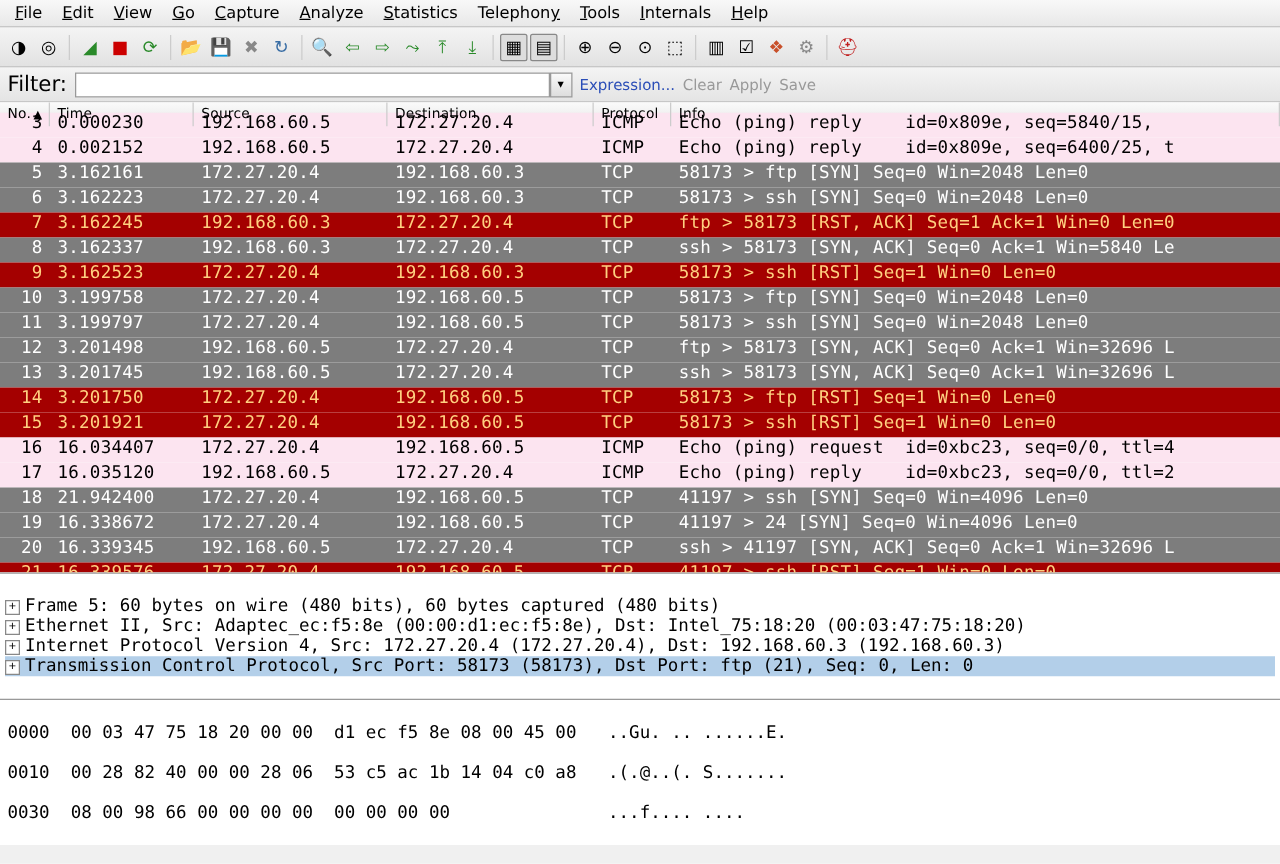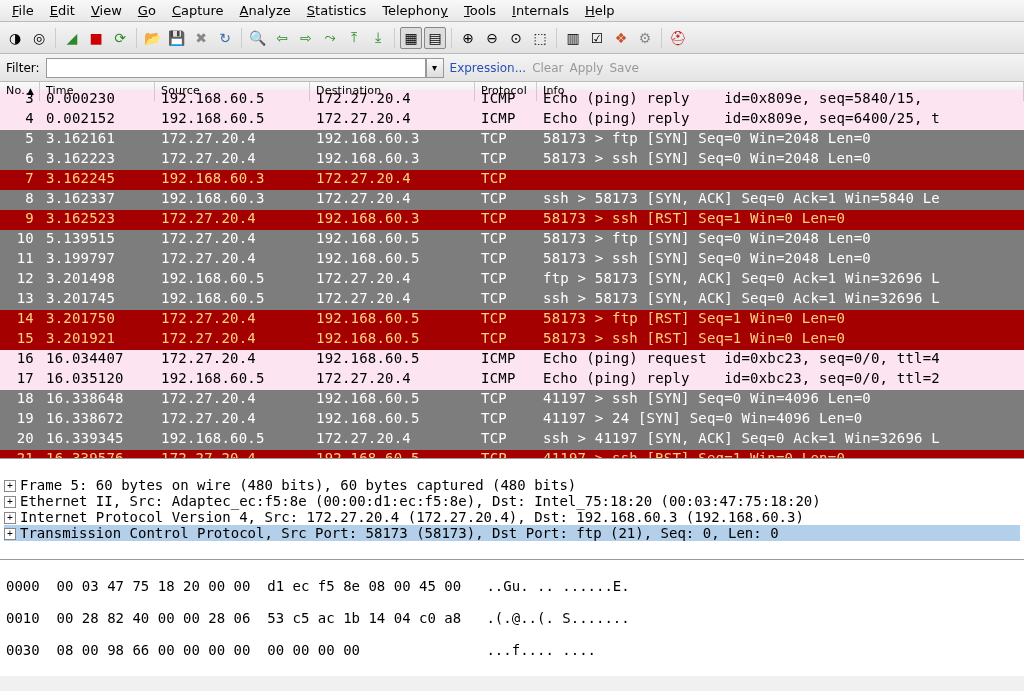--- a/index.html
+++ b/index.html
@@ -4,21 +4,21 @@
 <style>
 * { margin: 0; padding: 0; box-sizing: border-box; }
 body { font-family: "DejaVu Sans", Arial, sans-serif; font-size: 13px; background: #f0f0f0; width: 1024px; overflow: hidden; }
 .menubar { background: linear-gradient(#f8f8f8, #e8e8e8); border-bottom: 1px solid #bbb; display: flex; padding: 2px 4px; height: 22px; align-items: center; }
 .menubar span { padding: 2px 8px; cursor: default; }
 .menubar span u { text-decoration: underline; }
 .toolbar { background: linear-gradient(#f4f4f4, #e2e2e2); border-bottom: 1px solid #bbb; display: flex; align-items: center; padding: 3px 4px; height: 32px; gap: 2px; }
 .tb-btn { width: 22px; height: 22px; display: flex; align-items: center; justify-content: center; border: 1px solid transparent; border-radius: 2px; cursor: default; font-size: 14px; }
 .tb-sep { width: 1px; height: 20px; background: #ccc; margin: 0 3px; }
 .filterbar { background: linear-gradient(#f4f4f4, #e4e4e4); border-bottom: 1px solid #bbb; display: flex; align-items: center; padding: 3px 6px; gap: 6px; height: 28px; }
-.filterbar label { font-size: 12px; }
+.filterbar label { font-size: 17px; }
 .filter-input { flex: 0 0 380px; height: 20px; border: 1px solid #999; padding: 1px 4px; font-size: 12px; background: #fff; }
 .filter-dd { width: 18px; height: 20px; border: 1px solid #999; background: linear-gradient(#fafafa,#ddd); display:flex; align-items:center; justify-content:center; font-size:10px; margin-left:-6px; }
 .filter-link { color: #2a4db7; font-size: 12px; cursor: default; }
 .filter-link.dis { color: #999; }
 .packet-list { background: #fff; font-family: "DejaVu Sans Mono", "Courier New", monospace; font-size: 14px; letter-spacing: 0.2px; }
 .pl-header { display: flex; background: linear-gradient(#fafafa,#e6e6e6); border-bottom: 1px solid #bbb; height: 20px; font-family: "DejaVu Sans", Arial; font-size: 11px; }
 .pl-header div { padding: 2px 6px; border-right: 1px solid #ccc; }
 .col-no { width: 40px; }
 .col-time { width: 115px; }
 .col-src { width: 155px; }
@@ -109,32 +109,32 @@
     <div class="col-src">Source</div>
     <div class="col-dst">Destination</div>
     <div class="col-proto">Protocol</div>
     <div class="col-info">Info</div>
   </div>
   <div class="pl-body" id="pl-body" style="margin-top: -12px; height: 368px;">
       <div class="pl-row row-pink"><div class="col-no" style="text-align:right">3</div><div class="col-time">0.000230</div><div class="col-src">192.168.60.5</div><div class="col-dst">172.27.20.4</div><div class="col-proto">ICMP</div><div class="col-info col-info-cell">Echo (ping) reply    id=0x809e, seq=5840/15,</div></div>
       <div class="pl-row row-pink"><div class="col-no" style="text-align:right">4</div><div class="col-time">0.002152</div><div class="col-src">192.168.60.5</div><div class="col-dst">172.27.20.4</div><div class="col-proto">ICMP</div><div class="col-info col-info-cell">Echo (ping) reply    id=0x809e, seq=6400/25, t</div></div>
       <div class="pl-row row-gray"><div class="col-no" style="text-align:right">5</div><div class="col-time">3.162161</div><div class="col-src">172.27.20.4</div><div class="col-dst">192.168.60.3</div><div class="col-proto">TCP</div><div class="col-info col-info-cell">58173 &gt; ftp [SYN] Seq=0 Win=2048 Len=0</div></div>
       <div class="pl-row row-gray"><div class="col-no" style="text-align:right">6</div><div class="col-time">3.162223</div><div class="col-src">172.27.20.4</div><div class="col-dst">192.168.60.3</div><div class="col-proto">TCP</div><div class="col-info col-info-cell">58173 &gt; ssh [SYN] Seq=0 Win=2048 Len=0</div></div>
-      <div class="pl-row row-red"><div class="col-no" style="text-align:right">7</div><div class="col-time">3.162245</div><div class="col-src">192.168.60.3</div><div class="col-dst">172.27.20.4</div><div class="col-proto">TCP</div></div>
+      <div class="pl-row row-red"><div class="col-no" style="text-align:right">7</div><div class="col-time">3.162245</div><div class="col-src">192.168.60.3</div><div class="col-dst">172.27.20.4</div><div class="col-proto">TCP</div><div class="col-info col-info-cell">ftp &gt; 58173 [RST, ACK] Seq=1 Ack=1 Win=0 Len=0</div></div>
       <div class="pl-row row-gray"><div class="col-no" style="text-align:right">8</div><div class="col-time">3.162337</div><div class="col-src">192.168.60.3</div><div class="col-dst">172.27.20.4</div><div class="col-proto">TCP</div><div class="col-info col-info-cell">ssh &gt; 58173 [SYN, ACK] Seq=0 Ack=1 Win=5840 Le</div></div>
       <div class="pl-row row-red"><div class="col-no" style="text-align:right">9</div><div class="col-time">3.162523</div><div class="col-src">172.27.20.4</div><div class="col-dst">192.168.60.3</div><div class="col-proto">TCP</div><div class="col-info col-info-cell">58173 &gt; ssh [RST] Seq=1 Win=0 Len=0</div></div>
-      <div class="pl-row row-gray"><div class="col-no" style="text-align:right">10</div><div class="col-time">5.139515</div><div class="col-src">172.27.20.4</div><div class="col-dst">192.168.60.5</div><div class="col-proto">TCP</div><div class="col-info col-info-cell">58173 &gt; ftp [SYN] Seq=0 Win=2048 Len=0</div></div>
+      <div class="pl-row row-gray"><div class="col-no" style="text-align:right">10</div><div class="col-time">3.199758</div><div class="col-src">172.27.20.4</div><div class="col-dst">192.168.60.5</div><div class="col-proto">TCP</div><div class="col-info col-info-cell">58173 &gt; ftp [SYN] Seq=0 Win=2048 Len=0</div></div>
       <div class="pl-row row-gray"><div class="col-no" style="text-align:right">11</div><div class="col-time">3.199797</div><div class="col-src">172.27.20.4</div><div class="col-dst">192.168.60.5</div><div class="col-proto">TCP</div><div class="col-info col-info-cell">58173 &gt; ssh [SYN] Seq=0 Win=2048 Len=0</div></div>
       <div class="pl-row row-gray"><div class="col-no" style="text-align:right">12</div><div class="col-time">3.201498</div><div class="col-src">192.168.60.5</div><div class="col-dst">172.27.20.4</div><div class="col-proto">TCP</div><div class="col-info col-info-cell">ftp &gt; 58173 [SYN, ACK] Seq=0 Ack=1 Win=32696 L</div></div>
       <div class="pl-row row-gray"><div class="col-no" style="text-align:right">13</div><div class="col-time">3.201745</div><div class="col-src">192.168.60.5</div><div class="col-dst">172.27.20.4</div><div class="col-proto">TCP</div><div class="col-info col-info-cell">ssh &gt; 58173 [SYN, ACK] Seq=0 Ack=1 Win=32696 L</div></div>
       <div class="pl-row row-red"><div class="col-no" style="text-align:right">14</div><div class="col-time">3.201750</div><div class="col-src">172.27.20.4</div><div class="col-dst">192.168.60.5</div><div class="col-proto">TCP</div><div class="col-info col-info-cell">58173 &gt; ftp [RST] Seq=1 Win=0 Len=0</div></div>
       <div class="pl-row row-red"><div class="col-no" style="text-align:right">15</div><div class="col-time">3.201921</div><div class="col-src">172.27.20.4</div><div class="col-dst">192.168.60.5</div><div class="col-proto">TCP</div><div class="col-info col-info-cell">58173 &gt; ssh [RST] Seq=1 Win=0 Len=0</div></div>
       <div class="pl-row row-pink"><div class="col-no" style="text-align:right">16</div><div class="col-time">16.034407</div><div class="col-src">172.27.20.4</div><div class="col-dst">192.168.60.5</div><div class="col-proto">ICMP</div><div class="col-info col-info-cell">Echo (ping) request  id=0xbc23, seq=0/0, ttl=4</div></div>
       <div class="pl-row row-pink"><div class="col-no" style="text-align:right">17</div><div class="col-time">16.035120</div><div class="col-src">192.168.60.5</div><div class="col-dst">172.27.20.4</div><div class="col-proto">ICMP</div><div class="col-info col-info-cell">Echo (ping) reply    id=0xbc23, seq=0/0, ttl=2</div></div>
-      <div class="pl-row row-gray"><div class="col-no" style="text-align:right">18</div><div class="col-time">16.338648</div><div class="col-src">172.27.20.4</div><div class="col-dst">192.168.60.5</div><div class="col-proto">TCP</div><div class="col-info col-info-cell">41197 &gt; ssh [SYN] Seq=0 Win=4096 Len=0</div></div>
+      <div class="pl-row row-gray"><div class="col-no" style="text-align:right">18</div><div class="col-time">21.942400</div><div class="col-src">172.27.20.4</div><div class="col-dst">192.168.60.5</div><div class="col-proto">TCP</div><div class="col-info col-info-cell">41197 &gt; ssh [SYN] Seq=0 Win=4096 Len=0</div></div>
       <div class="pl-row row-gray"><div class="col-no" style="text-align:right">19</div><div class="col-time">16.338672</div><div class="col-src">172.27.20.4</div><div class="col-dst">192.168.60.5</div><div class="col-proto">TCP</div><div class="col-info col-info-cell">41197 &gt; 24 [SYN] Seq=0 Win=4096 Len=0</div></div>
       <div class="pl-row row-gray"><div class="col-no" style="text-align:right">20</div><div class="col-time">16.339345</div><div class="col-src">192.168.60.5</div><div class="col-dst">172.27.20.4</div><div class="col-proto">TCP</div><div class="col-info col-info-cell">ssh &gt; 41197 [SYN, ACK] Seq=0 Ack=1 Win=32696 L</div></div>
       <div class="pl-row row-red"><div class="col-no" style="text-align:right">21</div><div class="col-time">16.339576</div><div class="col-src">172.27.20.4</div><div class="col-dst">192.168.60.5</div><div class="col-proto">TCP</div><div class="col-info col-info-cell">41197 &gt; ssh [RST] Seq=1 Win=0 Len=0</div></div>
     </div>
 </div>
 
 <div class="detail-pane">
   <div class="tree-row"><span class="expander">+</span><span>Frame 5: 60 bytes on wire (480 bits), 60 bytes captured (480 bits)</span></div>
   <div class="tree-row"><span class="expander">+</span><span>Ethernet II, Src: Adaptec_ec:f5:8e (00:00:d1:ec:f5:8e), Dst: Intel_75:18:20 (00:03:47:75:18:20)</span></div>
   <div class="tree-row"><span class="expander">+</span><span>Internet Protocol Version 4, Src: 172.27.20.4 (172.27.20.4), Dst: 192.168.60.3 (192.168.60.3)</span></div>

